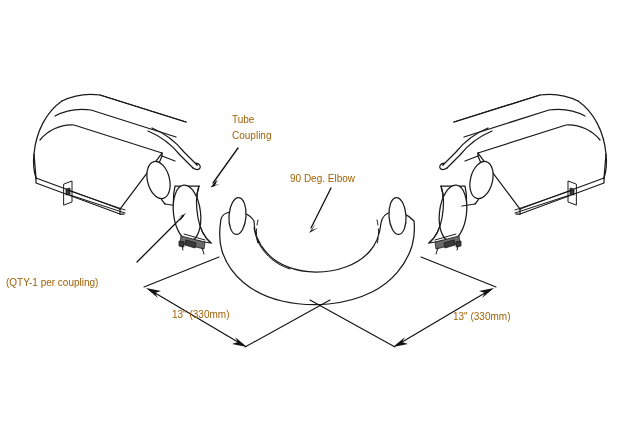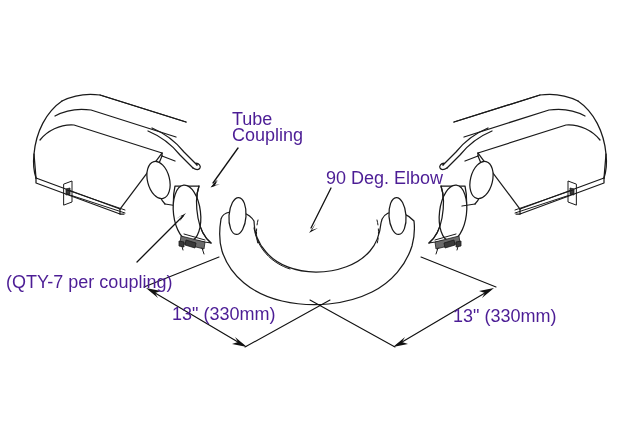--- a/index.html
+++ b/index.html
@@ -83,28 +83,28 @@
     stroke-width: 1.1;
     stroke-linecap: round;
   }
   .arrowhead {
     fill: #111111;
     stroke: none;
   }
   .lbl {
     position: absolute;
     font-family: "Liberation Sans", sans-serif;
-    font-size: 18px;
+    font-size: 10px;
     line-height: 15.5px;
-    color: #4c1d95;
+    color: #a16207;
     white-space: pre;
     letter-spacing: 0px;
   }
   #label-tube-coupling { left: 232px; top: 112px; }
-  #label-elbow        { left: 290px; top: 171px; margin-left: 36px; }
+  #label-elbow        { left: 290px; top: 171px; }
   #label-screws       { left: 6px;   top: 259px; }
   #dim-left-text      { left: 172px; top: 307px; }
   #dim-right-text     { left: 453px; top: 309px; }
 </style>
 </head>
 <body>
 
 <div id="diagram-root">
 
   <svg id="assembly-svg" viewBox="0 0 640 428">
@@ -265,19 +265,19 @@
       <polygon class="arrowhead" points="494,288 479,291 485,293 482,298"></polygon>
       <polygon class="arrowhead" points="393,347 408,344 402,342 405,337"></polygon>
     </g>
 
   </svg>
 
   <div class="lbl" id="label-tube-coupling"><span>Tube</span><br><span>Coupling</span></div>
 
   <div class="lbl" id="label-elbow">90 Deg. Elbow</div>
 
-  <div class="lbl" id="label-screws"><br><span>(QTY-7 per coupling)</span></div>
+  <div class="lbl" id="label-screws"><br><span>(QTY-1 per coupling)</span></div>
 
   <div class="lbl" id="dim-left-text">13" (330mm)</div>
 
   <div class="lbl" id="dim-right-text">13" (330mm)</div>
 
 </div>
 
 </body></html>

